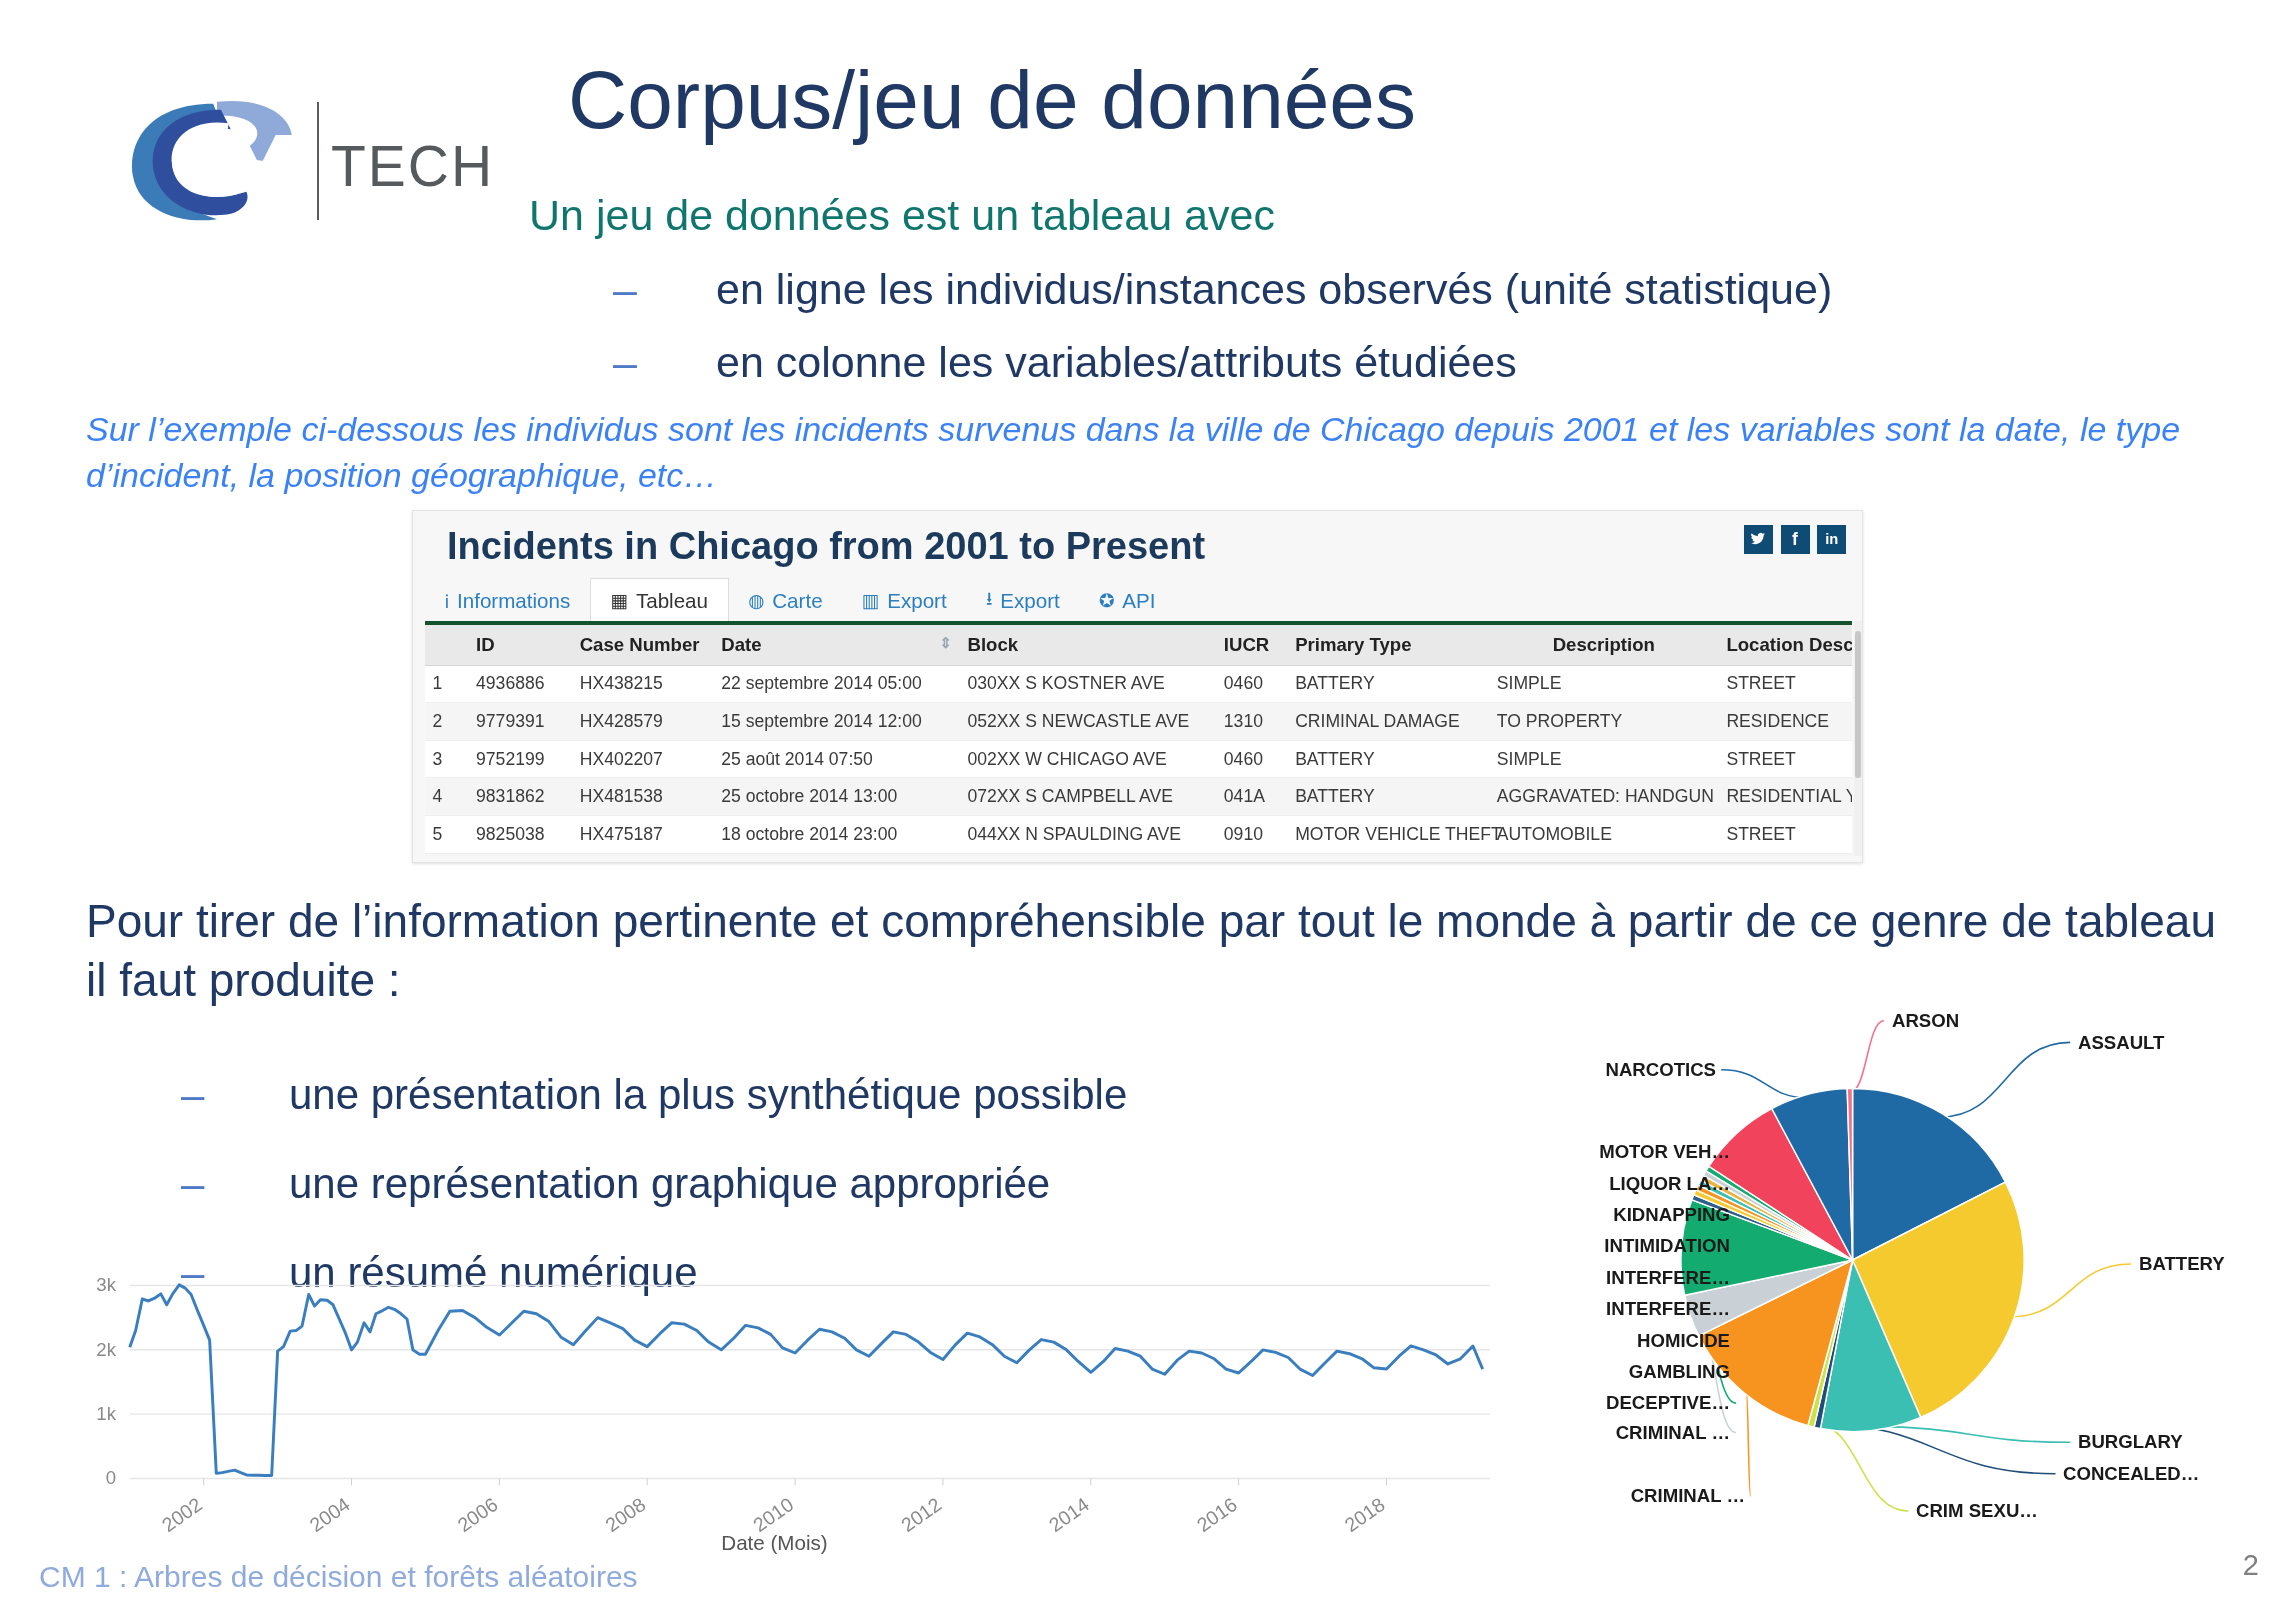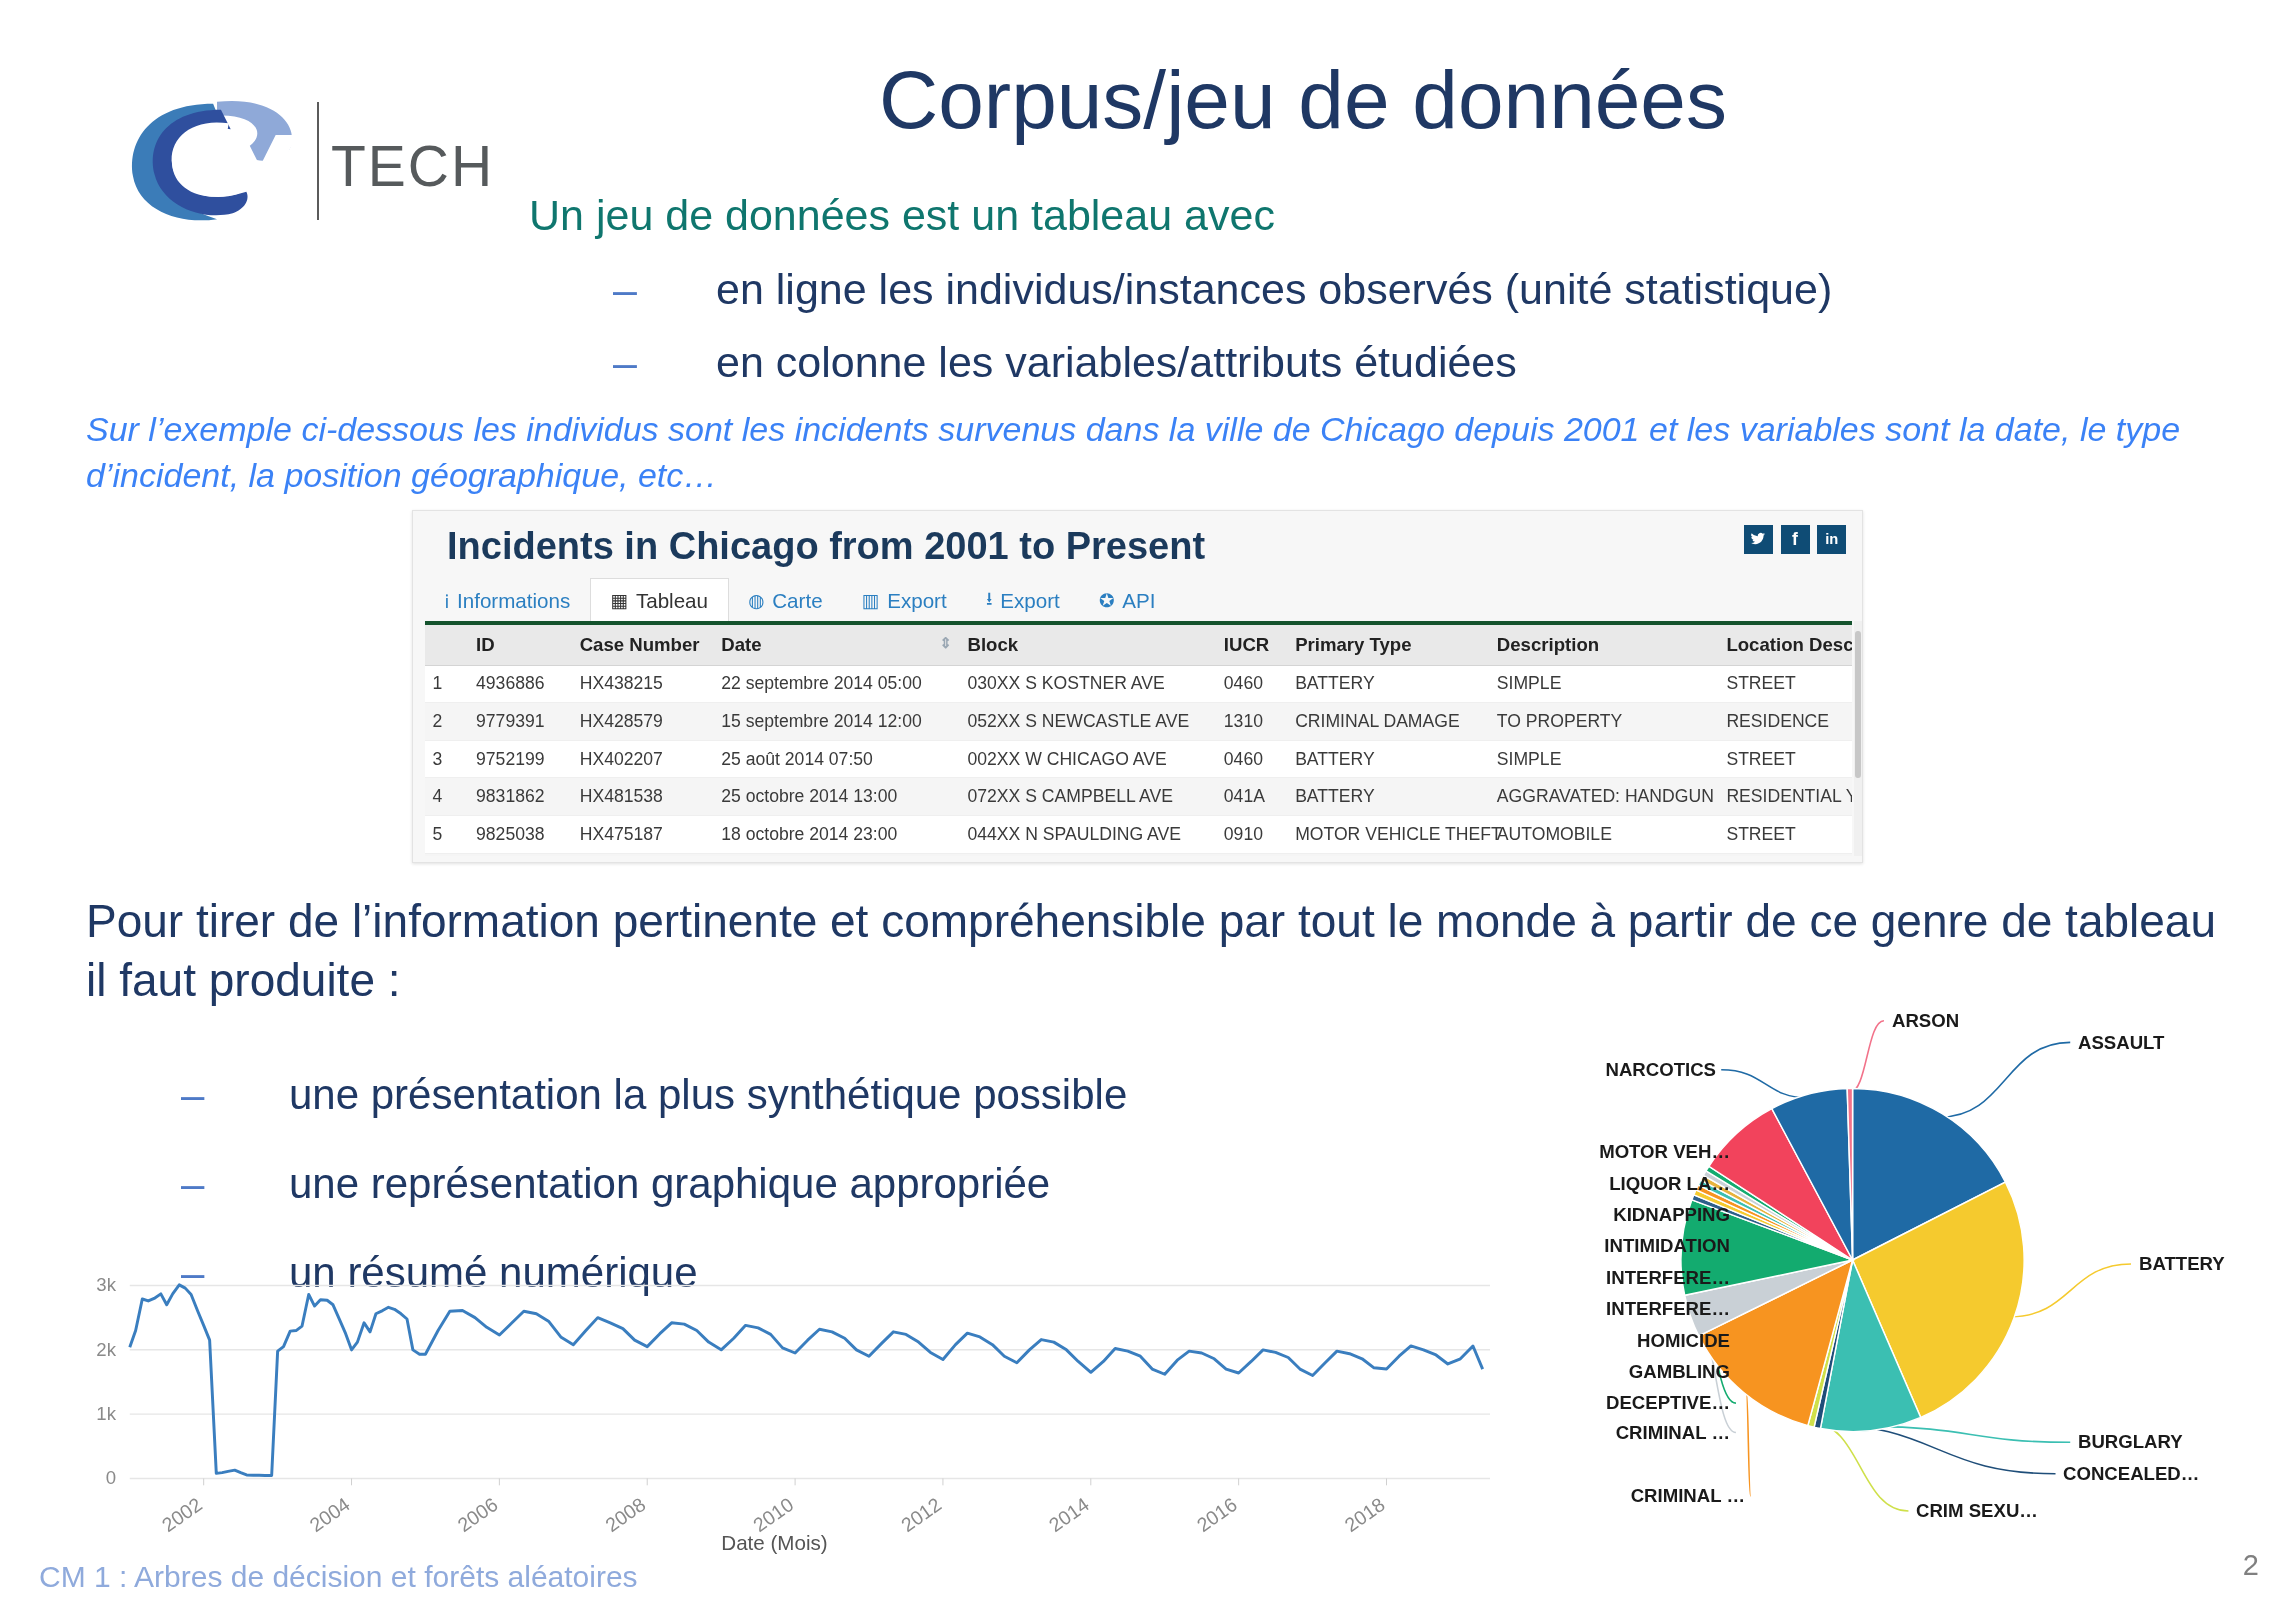--- a/index.html
+++ b/index.html
@@ -16,21 +16,21 @@
   
   .logo { position:absolute; left:123px; top:96px; width:314px; height:129px; }
   .logo-badge { position:absolute; left:0; top:0; width:191px; height:129px; }
   .logo-divider { position:absolute; left:194px; top:5.9px; width:2px; height:118px; background:#5b5b5b; }
   .logo-tech { position:absolute; left:208px; top:37px; font-size:57px; color:#565a5c;
                letter-spacing:2px; font-family:"Liberation Sans", sans-serif; }
 
   
   .title {
     position:absolute; left:568px; top:57px; width:1470px;
-    text-align:center; color:#1f3864; font-size:82px; line-height:1.05;
+    color:#1f3864; font-size:82px; line-height:1.05;
     font-family:"Liberation Sans", sans-serif; font-weight:400;
   }
 
   
   .intro {
     position:absolute; left:529px; top:194px; color:#0f766e;
     font-size:43px; line-height:1.0;
   }
   .sub-bullets { position:absolute; left:613px; top:265px; color:#1f3864; font-size:43px; }
   .sub-line { display:flex; align-items:baseline; margin-bottom:23.5px; }
@@ -180,21 +180,21 @@
       <table class="dt">
         <thead>
             <tr id="dt-head">
               <th class="rownum" style="width: 39px;"></th>
               <th style="width: 93px;">ID</th>
               <th style="width: 127px;">Case Number</th>
               <th style="width: 221px;">Date<span class="sort-ico">⇕</span></th>
               <th style="width: 230px;">Block</th>
               <th style="width: 64px;">IUCR</th>
               <th style="width: 181px;">Primary Type</th>
-              <th style="width: 206px;">Description</th>
+              <th style="width: 206px; text-align: center;">Description</th>
               <th style="width: 176px;">Location Descrip</th>
             </tr>
           </thead>
         <tbody id="dt-body">
             <tr class="odd">
               <td class="rownum">1</td>
               <td>4936886</td>
               <td>HX438215</td>
               <td>22 septembre 2014 05:00</td>
               <td>030XX S KOSTNER AVE</td>

